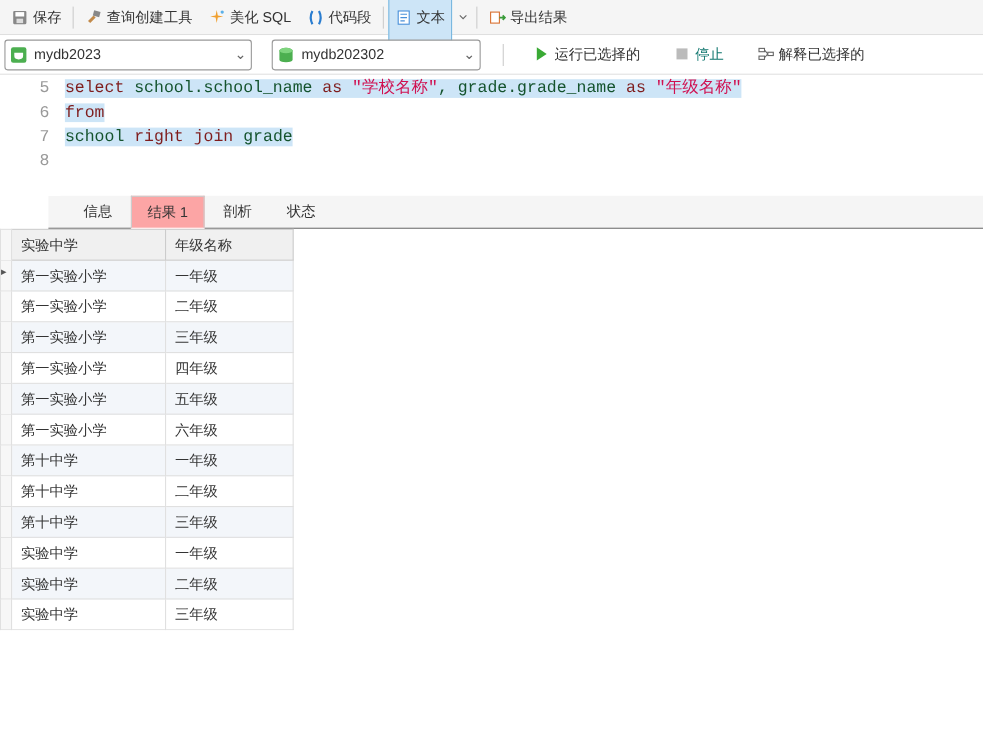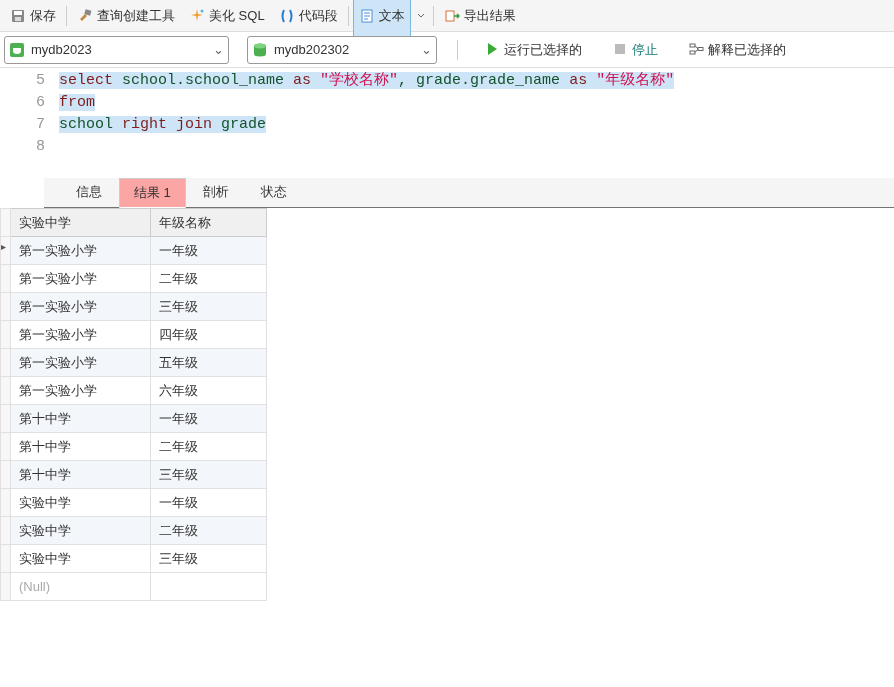--- a/index.html
+++ b/index.html
@@ -246,18 +246,13 @@
     <div class="grid-row striped">
       <div class="row-marker"></div>
       <div class="grid-cell col0">实验中学</div>
       <div class="grid-cell col1">二年级</div>
     </div>
     <div class="grid-row">
       <div class="row-marker"></div>
       <div class="grid-cell col0">实验中学</div>
       <div class="grid-cell col1">三年级</div>
     </div>
-    <div class="grid-row">
-      <div class="row-marker"></div>
-      <div class="grid-cell col0 null-cell">(Null)</div>
-      <div class="grid-cell col1"></div>
-    </div>
   </div>
 
 </body></html>

